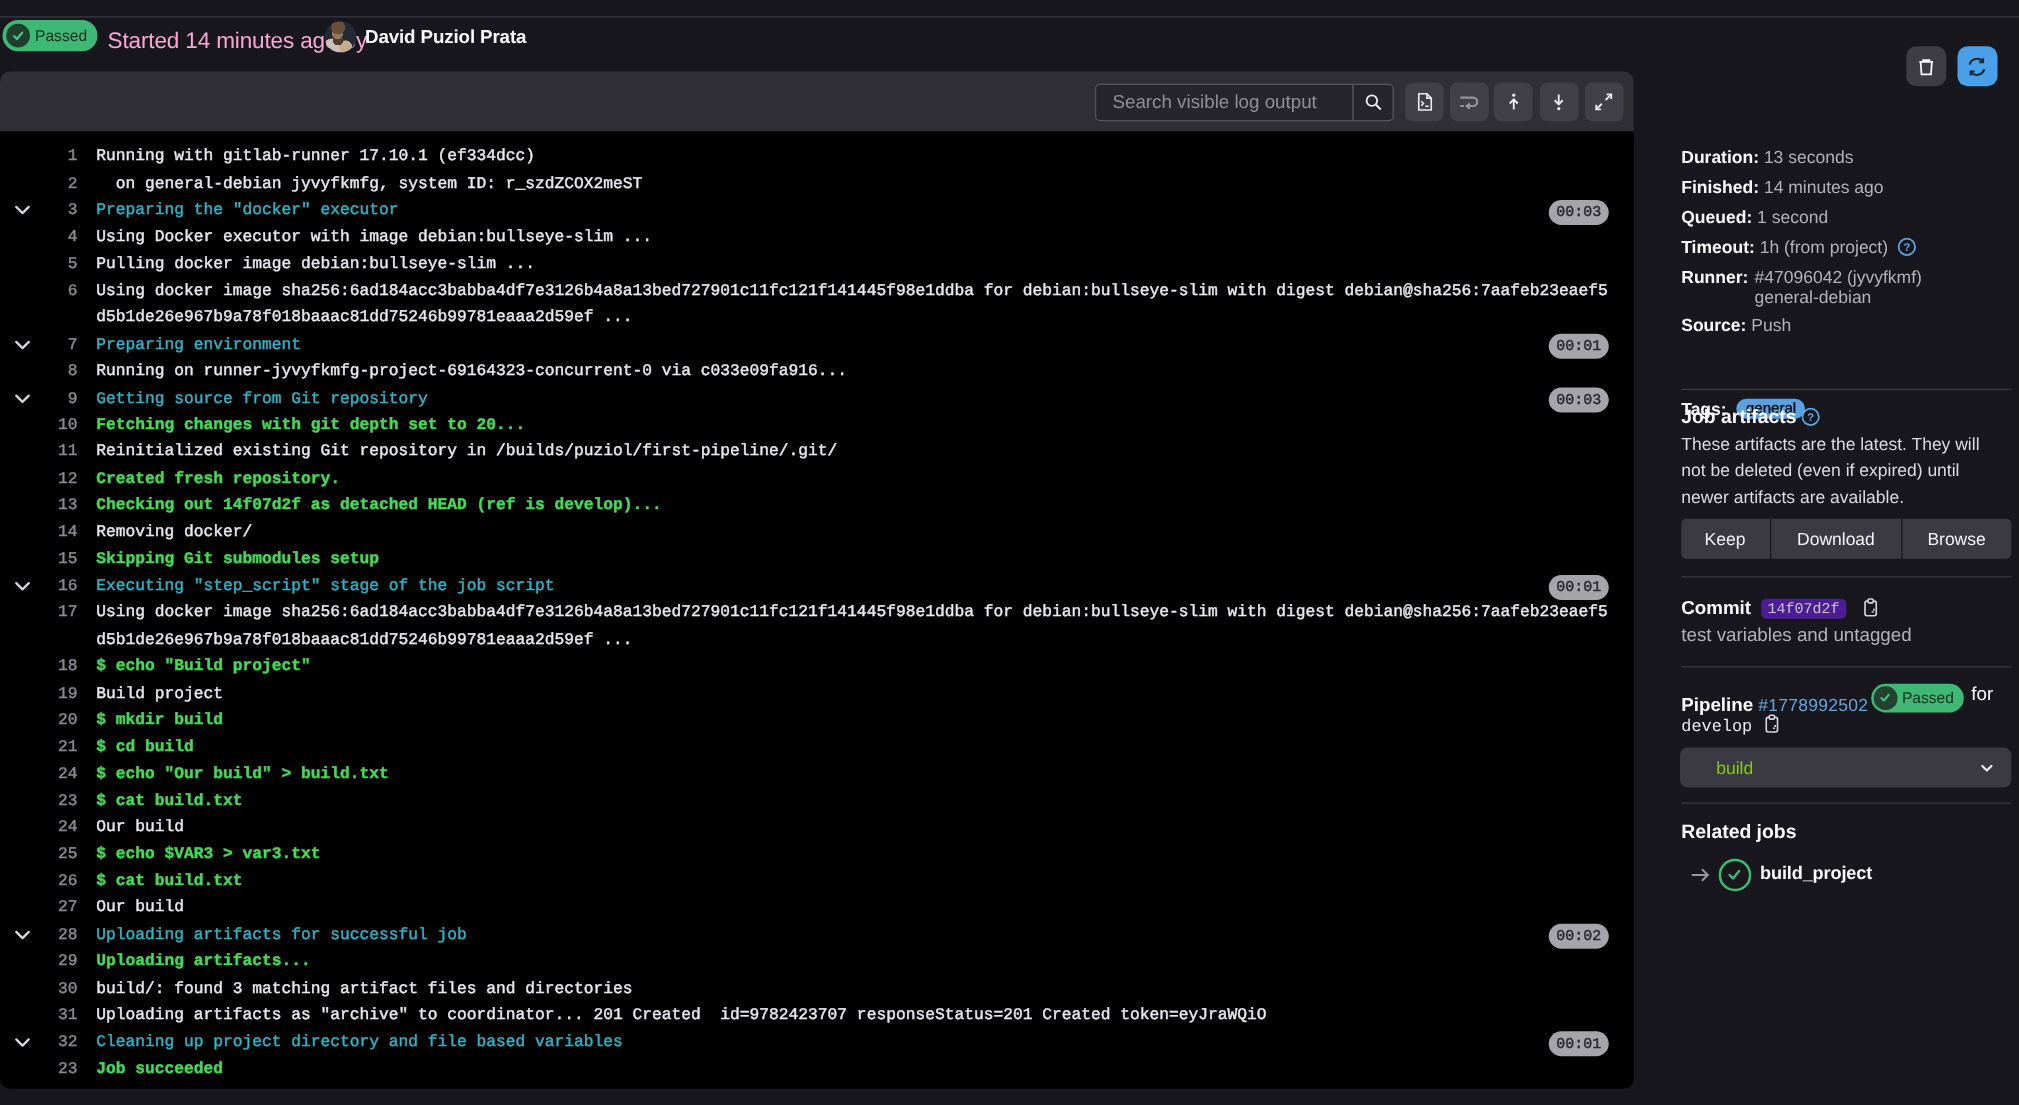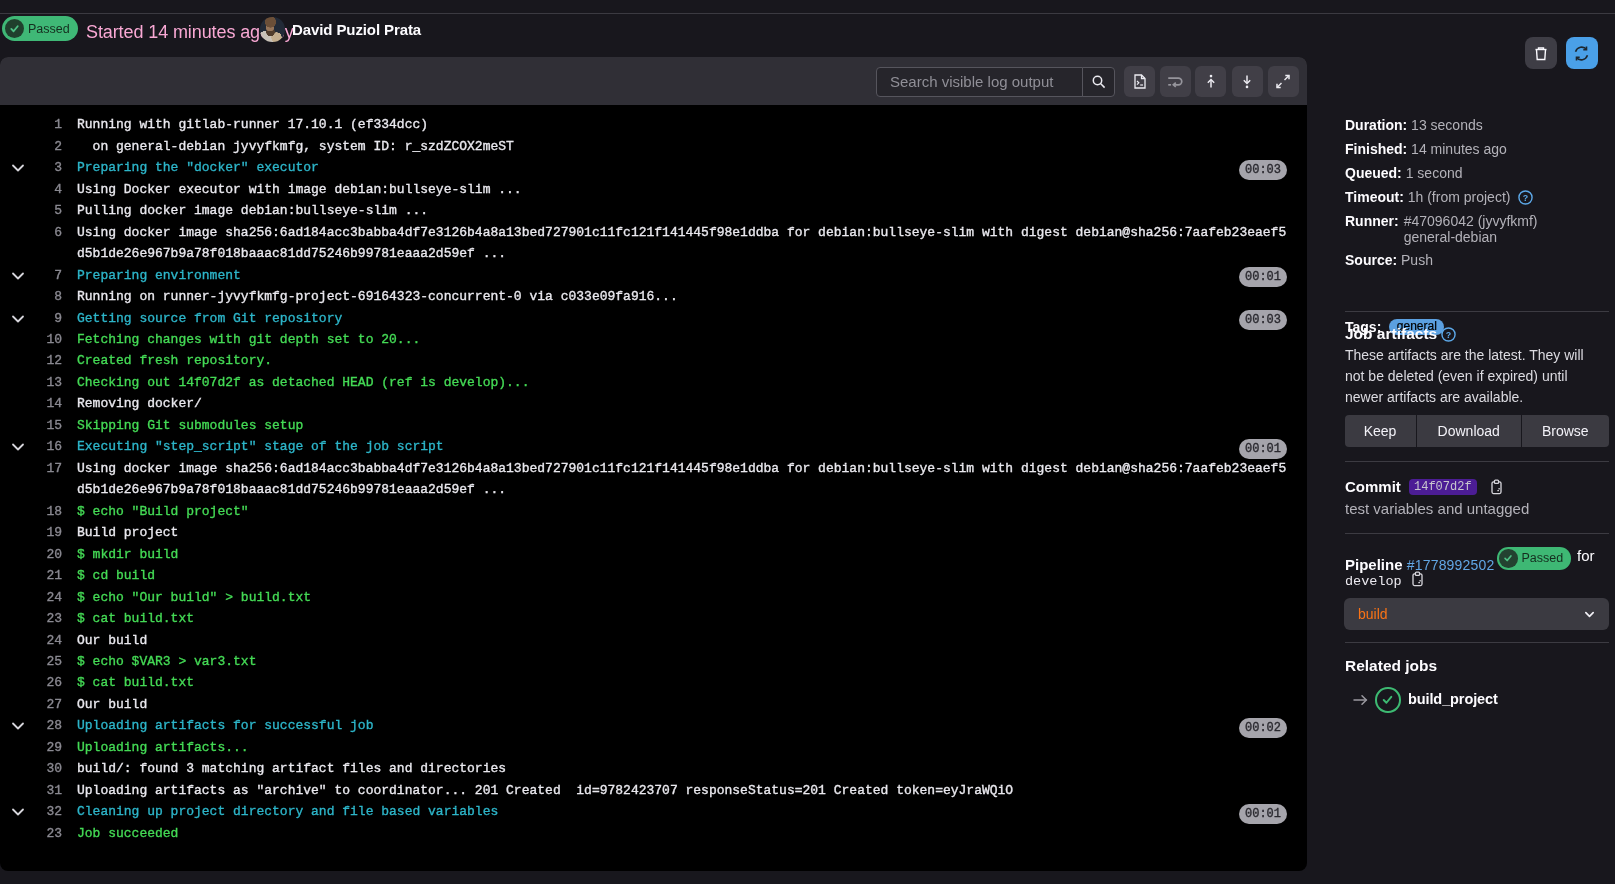--- a/index.html
+++ b/index.html
@@ -43,21 +43,21 @@
   display:flex; align-items:center; justify-content:center; }
 #tb1 { left:1124px; } #tb2 { left:1159.7px; } #tb3 { left:1195.3px; } #tb4 { left:1231.6px; } #tb5 { left:1267.8px; }
 
 
 .log { position:absolute; left:0; top:48px; width:1307px; padding-top:9.3px;
   font-family:"Liberation Mono", monospace; font-size:13px; color:#e9e8ee;
   -webkit-text-stroke:0.35px; }
 .row { position:relative; height:21.47px; line-height:21.47px; white-space:pre; }
 .n { display:inline-block; width:62px; text-align:right; color:#8a8991; margin-right:15px; }
 .sec { color:#2db5c9; }
-.grn { color:#44da55; }
+.grn { color:#44da55;font-weight:bold; }
 .dur { position:absolute; right:20px; top:2.5px; width:48px; height:20px; background:#a5a4ab;
   border-radius:10px; color:#2a292f; font-size:12px; line-height:20px; text-align:center; letter-spacing:0; }
 .ch { position:absolute; left:10px; top:3px; width:16px; height:16px; }
 
 
 .sb-label { font-weight:bold; color:#fdfcff; }
 .sb-row { position:absolute; left:1345px; font-size:14px; color:#b3b2b9; line-height:16px; }
 .hr { position:absolute; left:1344.5px; width:264.5px; height:1px; background:#3c3b42; }
 .h2 { position:absolute; left:1345px; color:#fdfcff; font-size:15.5px; font-weight:bold; }
 .chip { display:inline-block; background:#4c1d95; border-radius:4px; color:#c8c7ce;
@@ -155,20 +155,21 @@
       <div class="row"><span class="n">6</span><span class="">Using docker image sha256:6ad184acc3babba4df7e3126b4a8a13bed727901c11fc121f141445f98e1ddba for debian:bullseye-slim with digest debian@sha256:7aafeb23eaef5</span></div>
       <div class="row"><span class="n"></span><span class="">d5b1de26e967b9a78f018baaac81dd75246b99781eaaa2d59ef ...</span></div>
       <div class="row"><span class="ch"><svg width="16" height="16" viewBox="0 0 16 16" fill="none" stroke="#d6d5db" stroke-width="1.8" stroke-linecap="round" stroke-linejoin="round">
             <path d="M3 5.5 L8 10.5 L13 5.5"></path>
           </svg></span><span class="n">7</span><span class="sec">Preparing environment</span><span class="dur">00:01</span></div>
       <div class="row"><span class="n">8</span><span class="">Running on runner-jyvyfkmfg-project-69164323-concurrent-0 via c033e09fa916...</span></div>
       <div class="row"><span class="ch"><svg width="16" height="16" viewBox="0 0 16 16" fill="none" stroke="#d6d5db" stroke-width="1.8" stroke-linecap="round" stroke-linejoin="round">
             <path d="M3 5.5 L8 10.5 L13 5.5"></path>
           </svg></span><span class="n">9</span><span class="sec">Getting source from Git repository</span><span class="dur">00:03</span></div>
       <div class="row"><span class="n">10</span><span class="grn">Fetching changes with git depth set to 20...</span></div>
+      <div class="row"><span class="n">11</span><span class="">Reinitialized existing Git repository in /builds/puziol/first-pipeline/.git/</span></div>
       <div class="row"><span class="n">12</span><span class="grn">Created fresh repository.</span></div>
       <div class="row"><span class="n">13</span><span class="grn">Checking out 14f07d2f as detached HEAD (ref is develop)...</span></div>
       <div class="row"><span class="n">14</span><span class="">Removing docker/</span></div>
       <div class="row"><span class="n">15</span><span class="grn">Skipping Git submodules setup</span></div>
       <div class="row"><span class="ch"><svg width="16" height="16" viewBox="0 0 16 16" fill="none" stroke="#d6d5db" stroke-width="1.8" stroke-linecap="round" stroke-linejoin="round">
             <path d="M3 5.5 L8 10.5 L13 5.5"></path>
           </svg></span><span class="n">16</span><span class="sec">Executing "step_script" stage of the job script</span><span class="dur">00:01</span></div>
       <div class="row"><span class="n">17</span><span class="">Using docker image sha256:6ad184acc3babba4df7e3126b4a8a13bed727901c11fc121f141445f98e1ddba for debian:bullseye-slim with digest debian@sha256:7aafeb23eaef5</span></div>
       <div class="row"><span class="n"></span><span class="">d5b1de26e967b9a78f018baaac81dd75246b99781eaaa2d59ef ...</span></div>
       <div class="row"><span class="n">18</span><span class="grn">$ echo "Build project"</span></div>
@@ -238,21 +239,21 @@
       </svg>
     </span>
   <span style="color:#152e1f; font-size:12.5px;">Passed</span>
 </div>
 <div class="sb-row" style="top:548px; left:1577px; color:#fdfcff; font-size:15px;">for</div>
 <div class="sb-row" style="top:571px; color:#eceaf0; font-family:'Liberation Mono',monospace; font-size:13.5px;">develop <svg style="vertical-align:-2.5px" width="15" height="16" viewBox="0 0 16 17" fill="none" stroke="#d7d6dc" stroke-width="1.4">
       <rect x="3.2" y="3" width="9.6" height="12.5" rx="1.6"></rect>
       <rect x="5.8" y="1.2" width="4.4" height="3.4" rx="1" fill="#18171d"></rect>
       <path d="M10.8 9.5 v2.8 h-2.8" stroke-dasharray="1.7 1.3"></path>
     </svg></div>
-<div style="position:absolute; left:1344px; top:597.6px; width:265px; height:32.6px; background:#3b3a41; border-radius:6px; color:#f97316; font-size:14px; line-height:32.6px; padding-left:14px;">build
+<div style="position:absolute; left:1344px; top:597.6px; width:265px; height:32.6px; background:#3b3a41; border-radius:6px; color:#84cc16; font-size:14px; line-height:32.6px; padding-left:29px;">build
   <svg style="position:absolute; right:13px; top:10.5px;" width="13" height="13" viewBox="0 0 16 16" fill="none" stroke="#f0eff5" stroke-width="2.1" stroke-linecap="round" stroke-linejoin="round">
       <path d="M3.5 5.8 L8 10.3 L12.5 5.8"></path>
     </svg></div>
 <div class="hr" style="top:641.8px"></div>
 <div class="h2" style="top:657px">Related jobs</div>
 <div style="position:absolute; left:1352px; top:692px;"><svg width="17" height="16" viewBox="0 0 16 16" fill="none" stroke="#9a99a0" stroke-width="1.5" stroke-linecap="round">
       <path d="M1.5 8 h12"></path>
       <path d="M9.5 3.8 L13.8 8 l-4.3 4.2"></path>
     </svg></div>
 <div style="position:absolute; left:1375.2px; top:687.3px; width:25.4px; height:25.4px; border-radius:50%; border:2px solid #3dba72; display:flex; align-items:center; justify-content:center;">

